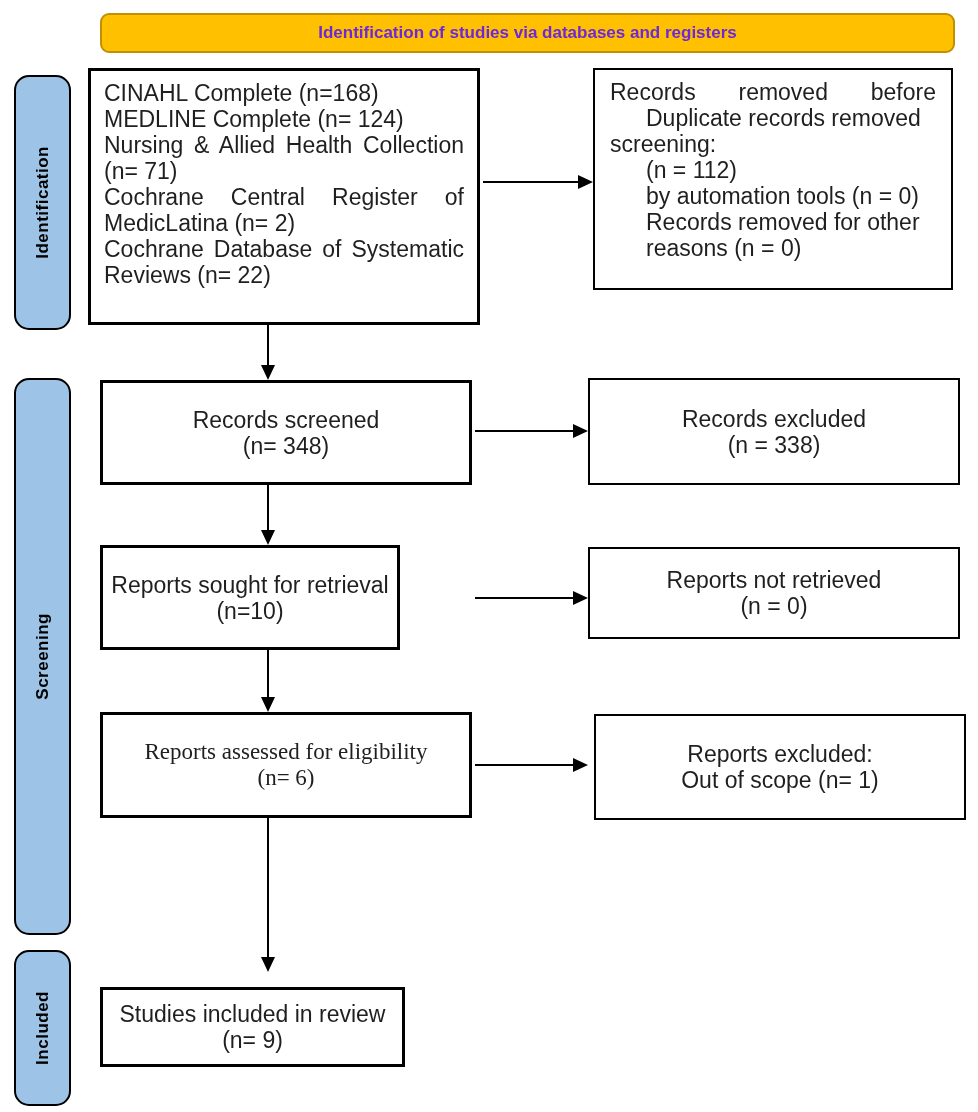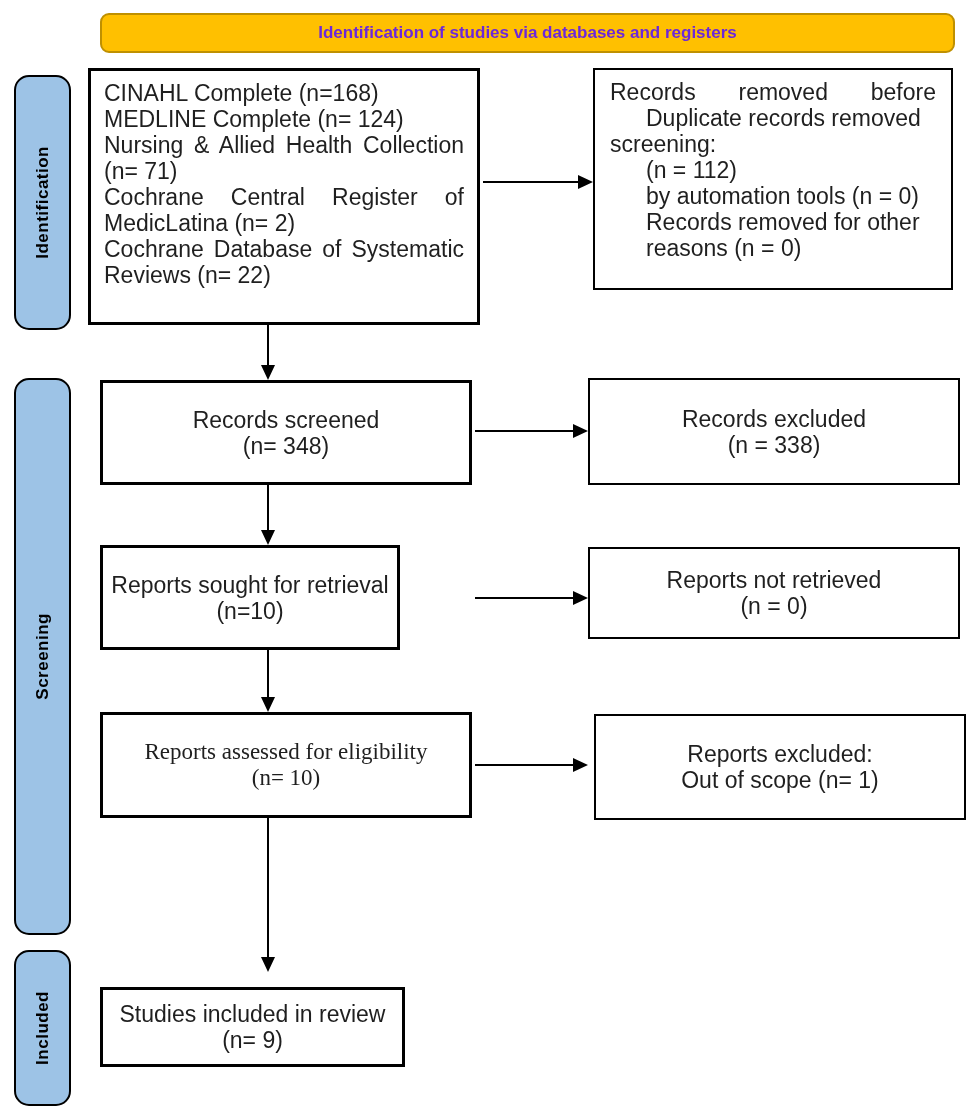--- a/index.html
+++ b/index.html
@@ -114,21 +114,21 @@
     <div>(n=10)</div>
   </div>
 
   <div class="box center-box box-reports-not-retrieved">
     <div>Reports not retrieved</div>
     <div>(n = 0)</div>
   </div>
 
   <div class="box thick center-box box-reports-assessed">
     <div>Reports assessed for eligibility</div>
-    <div>(n= 10)</div>
+    <div>(n= 6)</div>
   </div>
 
   <div class="box center-box box-reports-excluded">
     <div>Reports excluded:</div>
     <div>Out of scope (n= 1)</div>
   </div>
 
   <div class="box thick center-box box-studies-included">
     <div>Studies included in review</div>
     <div>(n= 9)</div>

